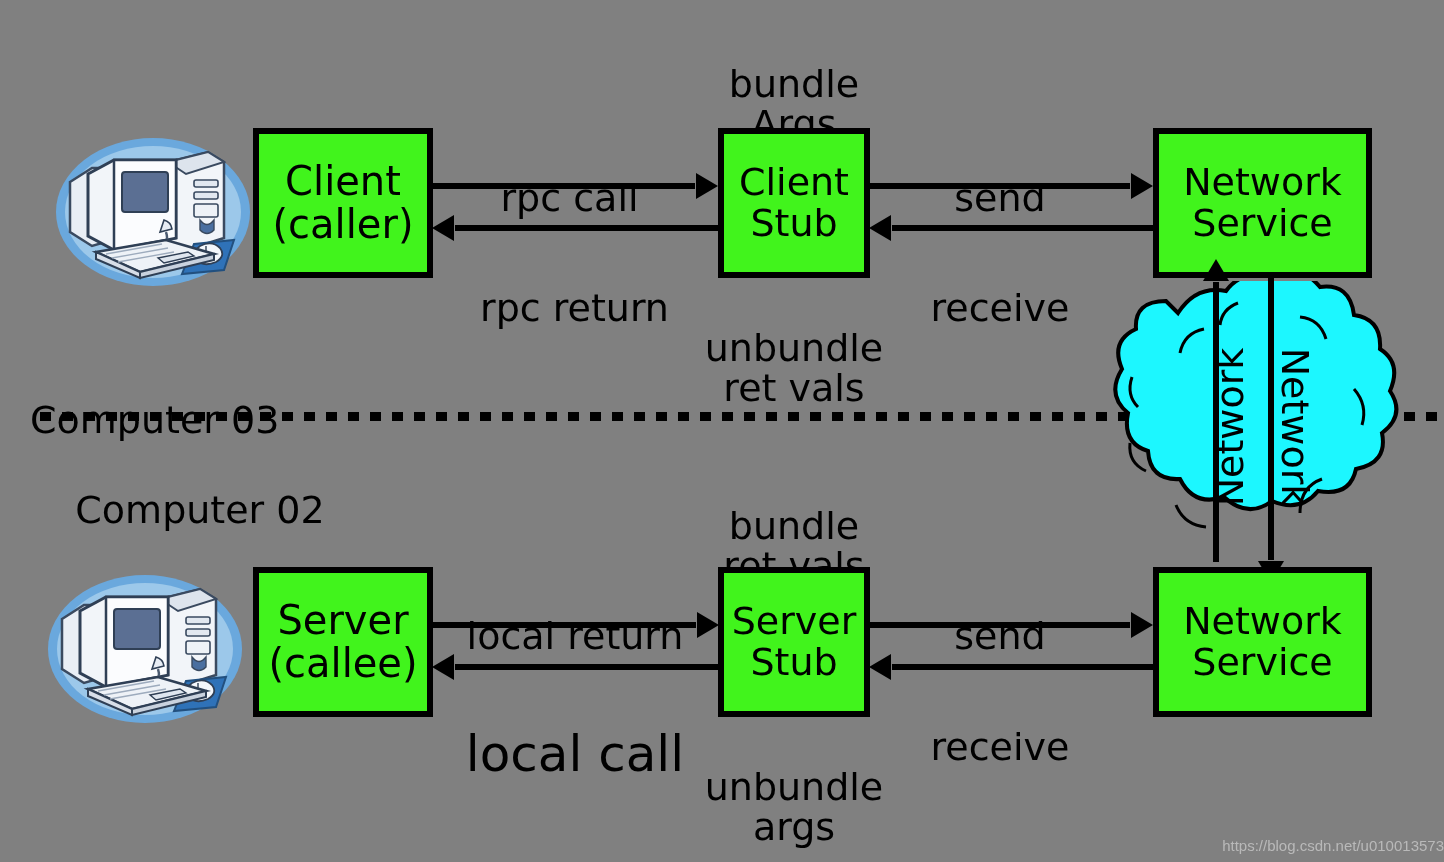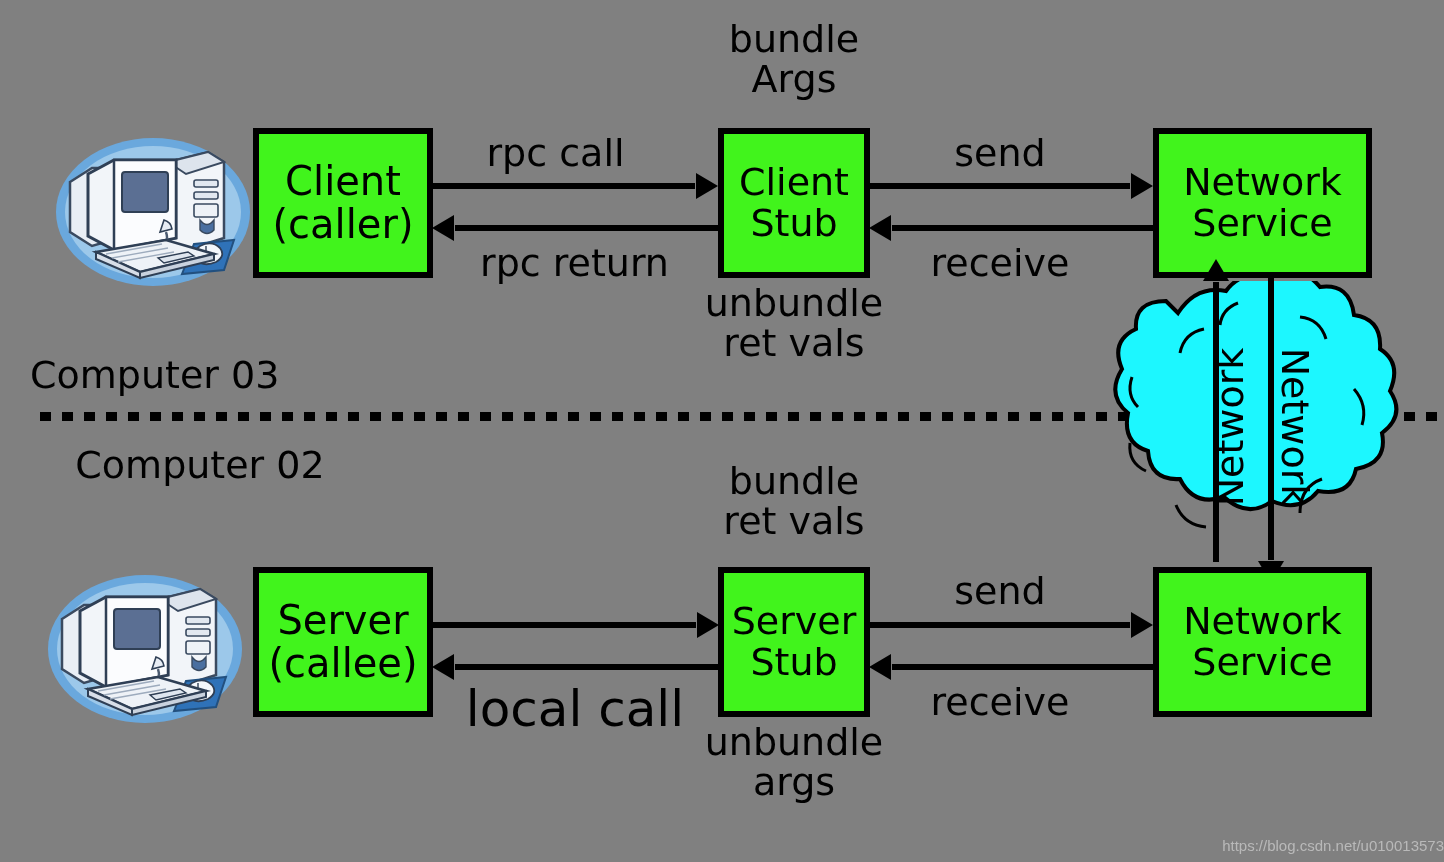--- a/index.html
+++ b/index.html
@@ -36,20 +36,21 @@
     text-align: center;
   }
 
   
   .lbl {
     position: absolute;
     color: #000;
     white-space: nowrap;
     text-align: center;
     line-height: 1.05;
+    margin-top: 45px;
   }
 
   
   .harrow {
     position: absolute;
     height: 6px;
     background: #000;
   }
   .harrow::after {
     content: "";
@@ -184,21 +185,21 @@
       <path d="M110 130 L140 124 L146 128 L116 135 Z" fill="#dfe6ef" stroke="#2f3f55" stroke-width="1.4"></path>
     </svg>
   </div>
 
   <div class="gbox" style="left:253px; top:128px; width:180px; height:150px; font-size:40px;">
     <span class="l1">Client</span>
     <span class="l2">(caller)</span>
   </div>
 
   <div class="harrow right" style="left:433px; top:183px; width:262px;"></div>
-  <div class="lbl" style="left:413px; top:134px; width:285px; font-size:38px;">rpc call</div>
+  <div class="lbl" style="left:427px; top:134px; width:285px; font-size:38px;">rpc call</div>
 
   <div class="harrow left" style="left:455px; top:225px; width:263px;"></div>
   <div class="lbl" style="left:433px; top:244px; width:283px; font-size:38px;">rpc return</div>
 
   <div class="lbl" style="left:674px; top:20px; width:240px; font-size:38px;">
     <div>bundle</div>
     <div>Args</div>
   </div>
 
   <div class="gbox" style="left:718px; top:128px; width:152px; height:150px; font-size:38px;">
@@ -294,20 +295,21 @@
       <path d="M110 130 L140 124 L146 128 L116 135 Z" fill="#dfe6ef" stroke="#2f3f55" stroke-width="1.4"></path>
     </svg>
   </div>
 
   <div class="gbox" style="left:253px; top:567px; width:180px; height:150px; font-size:40px;">
     <span class="l1">Server</span>
     <span class="l2">(callee)</span>
   </div>
 
   <div class="harrow right" style="left:433px; top:622px; width:263px;"></div>
+  <div class="lbl" style="left:425px; top:572px; width:300px; font-size:38px;">local return</div>
 
   <div class="harrow left" style="left:455px; top:664px; width:263px;"></div>
   <div class="lbl" style="left:425px; top:683px; width:300px; font-size:50px;">local call</div>
 
   <div class="lbl" style="left:672px; top:462px; width:244px; font-size:38px;">
     <div>bundle</div>
     <div>ret vals</div>
   </div>
 
   <div class="gbox" style="left:718px; top:567px; width:152px; height:150px; font-size:38px;">

